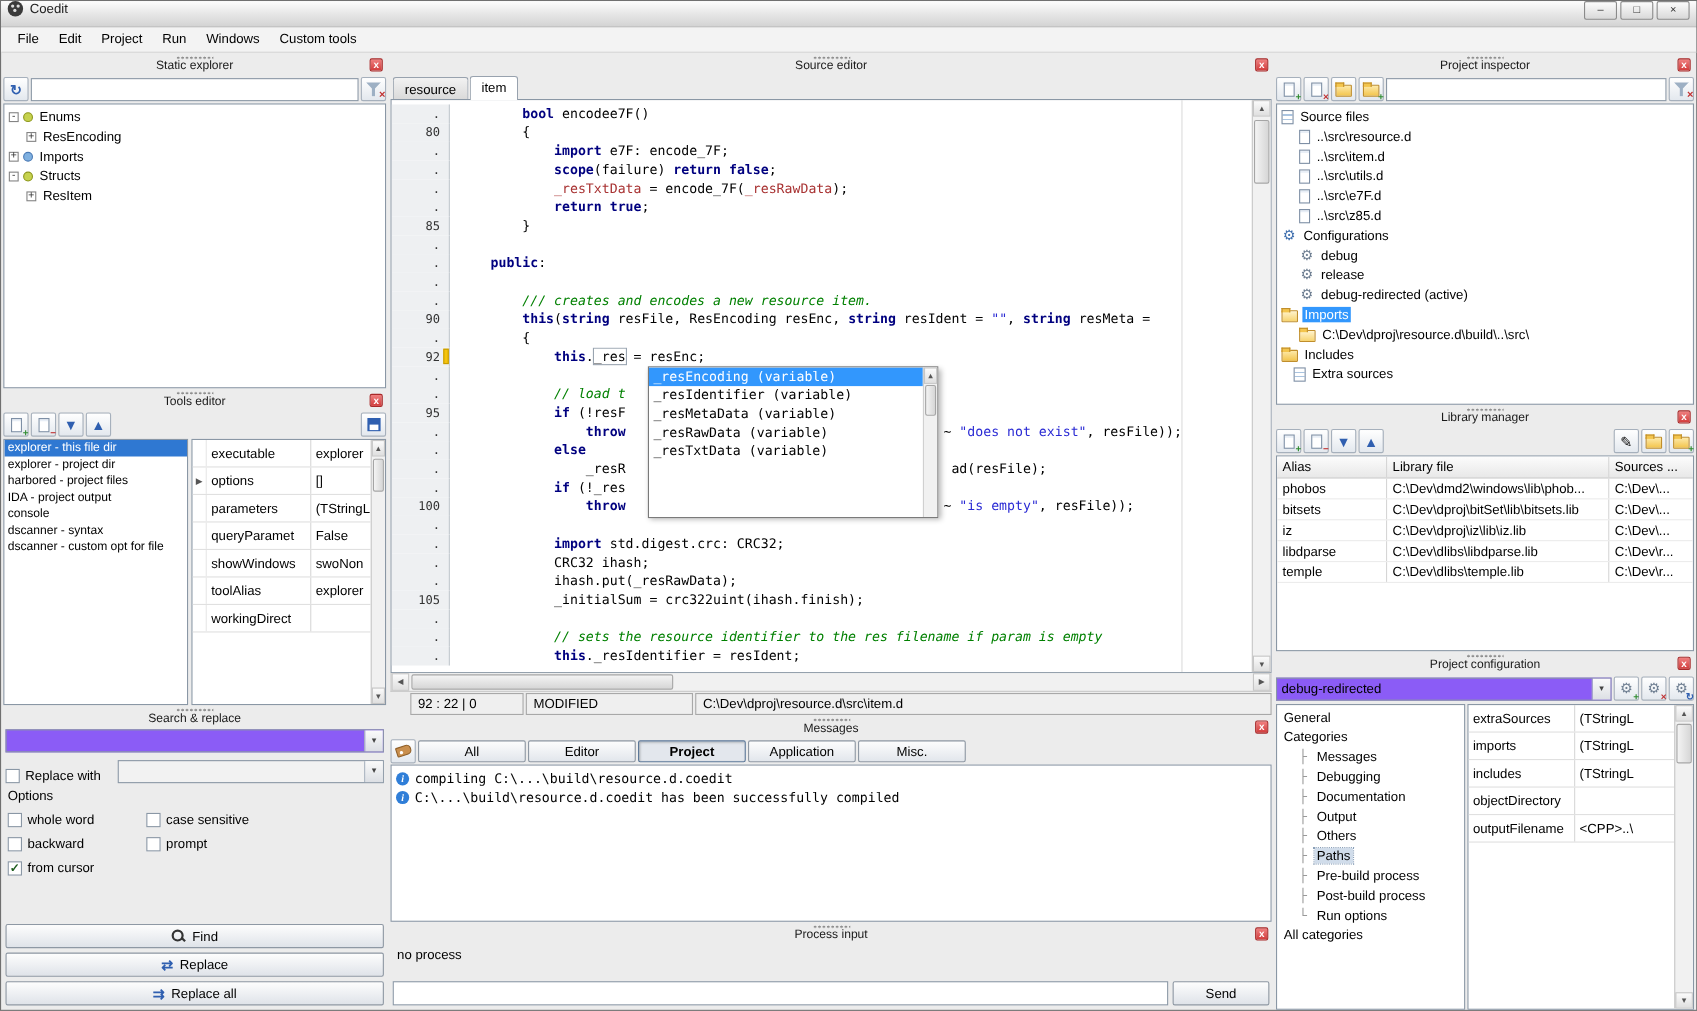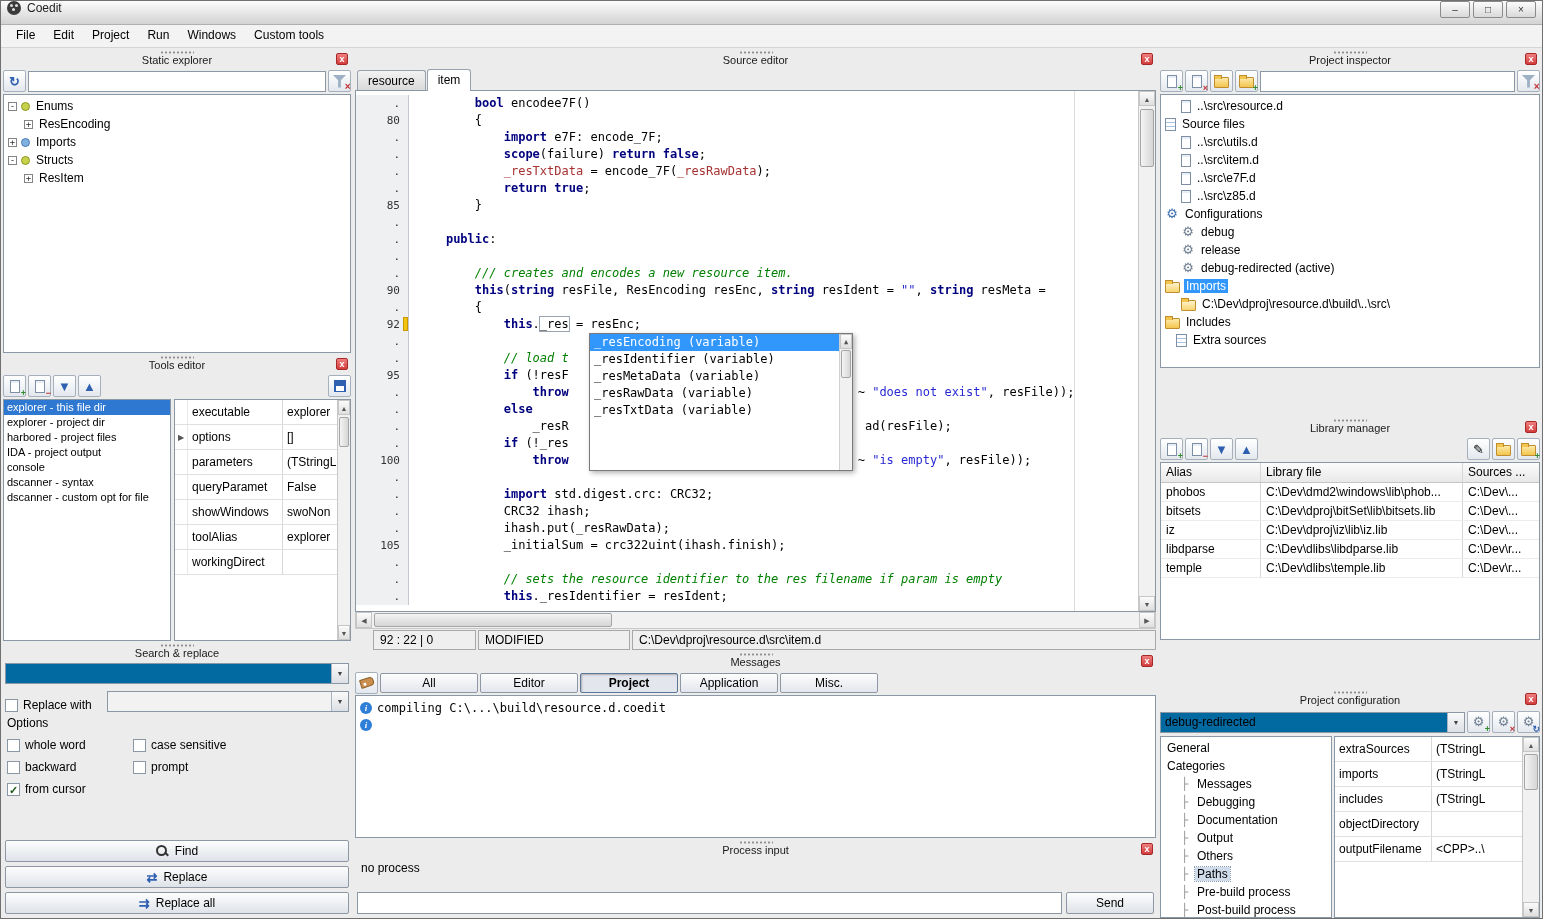--- a/index.html
+++ b/index.html
@@ -13,21 +13,21 @@
 .wtitle{font-size:12px;color:#222;}
 .win-buttons{margin-left:auto;display:flex;gap:3px;}
 .wbtn{width:30px;height:17px;border:1px solid #8a8a8a;border-radius:2px;background:linear-gradient(#fcfcfc,#d9d9d9);font-size:10px;line-height:15px;text-align:center;color:#333;}
 .menubar{height:23px;background:#f3f3f3;border-bottom:1px solid #d5d5d5;display:flex;align-items:flex-start;padding-left:6px;flex:none;}
 .menu-item{padding:3px 9px;}
 
 .content{flex:1;display:flex;min-height:0;}
 .col{display:flex;flex-direction:column;min-height:0;padding:0 2px;}
 .col-left{width:352px;flex:none;}
 .col-center{flex:1;min-width:0;}
-.col-right{width:384px;flex:none;gap:48px;}
+.col-right{width:384px;flex:none;}
 .panel{display:flex;flex-direction:column;min-height:0;flex:none;}
 .panel.grow{flex:1;}
 .phead{height:20px;position:relative;flex:none;}
 .grip{position:absolute;top:3px;left:50%;transform:translateX(-50%);width:34px;height:3px;background-image:radial-gradient(circle,#8f8f8f 1px,transparent 1.2px);background-size:4px 3px;}
 .ptitle{position:absolute;left:0;right:0;top:6px;text-align:center;font-size:11px;color:#1a1a1a;}
 .pclose{position:absolute;right:3px;top:5px;width:12px;height:12px;background:linear-gradient(#f08080,#d23c3c);border:1px solid #a82828;border-radius:2px;color:#fff;font-size:9px;font-weight:bold;line-height:10px;text-align:center;}
 .pbody{flex:1;display:flex;flex-direction:column;min-height:0;}
 .toolbar{height:26px;display:flex;align-items:center;gap:2px;padding:1px 0;flex:none;}
 .tbtn{width:23px;height:22px;border:1px solid #a6b0bc;border-radius:2px;background:linear-gradient(#ffffff,#e3e8ee);display:flex;align-items:center;justify-content:center;position:relative;flex:none;}
 .spacer{flex:1;}
@@ -112,21 +112,21 @@
 .scell{border:1px solid #a8a8a8;background:#efefef;font-size:12px;padding:1px 6px;line-height:16px;white-space:nowrap;overflow:hidden;}
 .scw1{width:103px;flex:none;}
 .scw2{width:152px;flex:none;}
 .scgrow{flex:1;}
 
 .mbtn{width:98px;height:20px;border:1px solid #8e98a4;border-radius:2px;background:linear-gradient(#fdfdfd,#e2e6ec);font-size:12px;font-family:"Liberation Sans",sans-serif;}
 .mbtn.pressed{background:#e3e7ed;border:1px solid #5c7899;box-shadow:inset 1px 1px 2px rgba(0,0,0,.25);font-weight:bold;}
 .mrow{height:17px;display:flex;align-items:center;gap:5px;padding-left:4px;font-family:"DejaVu Sans Mono",monospace;font-size:12px;white-space:nowrap;overflow:hidden;}
 
 .big-btn{height:22px;border:1px solid #8e98a4;border-radius:2px;background:linear-gradient(#fdfdfd,#dfe3e9);font-size:12px;display:flex;align-items:center;justify-content:center;gap:6px;margin:2px 0;font-family:"Liberation Sans",sans-serif;}
-.combo{height:21px;border:1px solid #8a97a5;background:#0369a1;display:flex;align-items:center;}
+.combo{height:21px;border:1px solid #8a97a5;background:#8b5cf6;display:flex;align-items:center;}
 .combo .ctext{flex:1;padding:0 4px;white-space:nowrap;overflow:hidden;}
 .combo .cbtn{width:17px;height:100%;border-left:1px solid #aab4c0;background:linear-gradient(#fafafa,#dcdfe4);font-size:7px;line-height:19px;text-align:center;color:#444;flex:none;}
 .combo.disabled{background:#f2f2f2;}
 .cb{display:flex;align-items:flex-end;gap:5px;height:22px;}
 .box{width:13px;height:13px;border:1px solid #8a97a5;background:#fff;font-size:11px;line-height:12px;text-align:center;color:#1c5c1c;font-weight:bold;flex:none;}
 .grouplabel{padding:4px 2px 0;}
 
 .lm-head{display:flex;height:20px;background:linear-gradient(#fcfcfc,#e8e8e8);border-bottom:1px solid #c5c5c5;flex:none;}
 .lm-c{padding:2px 5px;white-space:nowrap;overflow:hidden;border-right:1px solid #d6d6d6;}
 .lm-col0{width:100px;flex:none;}
@@ -462,20 +462,21 @@
                 <button class="mbtn">Misc.</button>
               </span>
           </div>
           <div class="white-box" id="msg-list" style="flex:1;padding-top:3px;">
               <div class="mrow">
                 <span class="i-info">i</span>
                 <span>compiling C:\...\build\resource.d.coedit</span>
               </div>
               <div class="mrow">
                 <span class="i-info">i</span>
+                <span>C:\...\build\resource.d.coedit has been successfully compiled</span>
               </div>
             </div>
         </div>
       </section>
 
       <section class="panel" style="height:80px">
         <div class="phead">
           <span class="grip"></span>
           <span class="ptitle">Process input</span>
           <span class="pclose">x</span>
@@ -516,35 +517,35 @@
                 <span class="ov green">+</span>
               </button>
             <input class="tinput" value="" style="">
             <button class="tbtn">
                 <span class="i-funnel-wrap">
                   <span class="i-funnel"></span>
                 </span>
               </button>
           </div>
           <div class="tree white-box" id="pi-tree">
-              <div class="trow" style="padding-left: 20px;">
-                <span class="ic ic-page"></span>
-                <span class="tlabel">..\src\resource.d</span>
-              </div>
               <div class="trow" style="padding-left: 4px;">
                 <span class="ic ic-doc"></span>
                 <span class="tlabel">Source files</span>
               </div>
               <div class="trow" style="padding-left: 20px;">
                 <span class="ic ic-page"></span>
-                <span class="tlabel">..\src\utils.d</span>
+                <span class="tlabel">..\src\resource.d</span>
               </div>
               <div class="trow" style="padding-left: 20px;">
                 <span class="ic ic-page"></span>
                 <span class="tlabel">..\src\item.d</span>
+              </div>
+              <div class="trow" style="padding-left: 20px;">
+                <span class="ic ic-page"></span>
+                <span class="tlabel">..\src\utils.d</span>
               </div>
               <div class="trow" style="padding-left: 20px;">
                 <span class="ic ic-page"></span>
                 <span class="tlabel">..\src\e7F.d</span>
               </div>
               <div class="trow" style="padding-left: 20px;">
                 <span class="ic ic-page"></span>
                 <span class="tlabel">..\src\z85.d</span>
               </div>
               <div class="trow" style="padding-left: 4px;">

